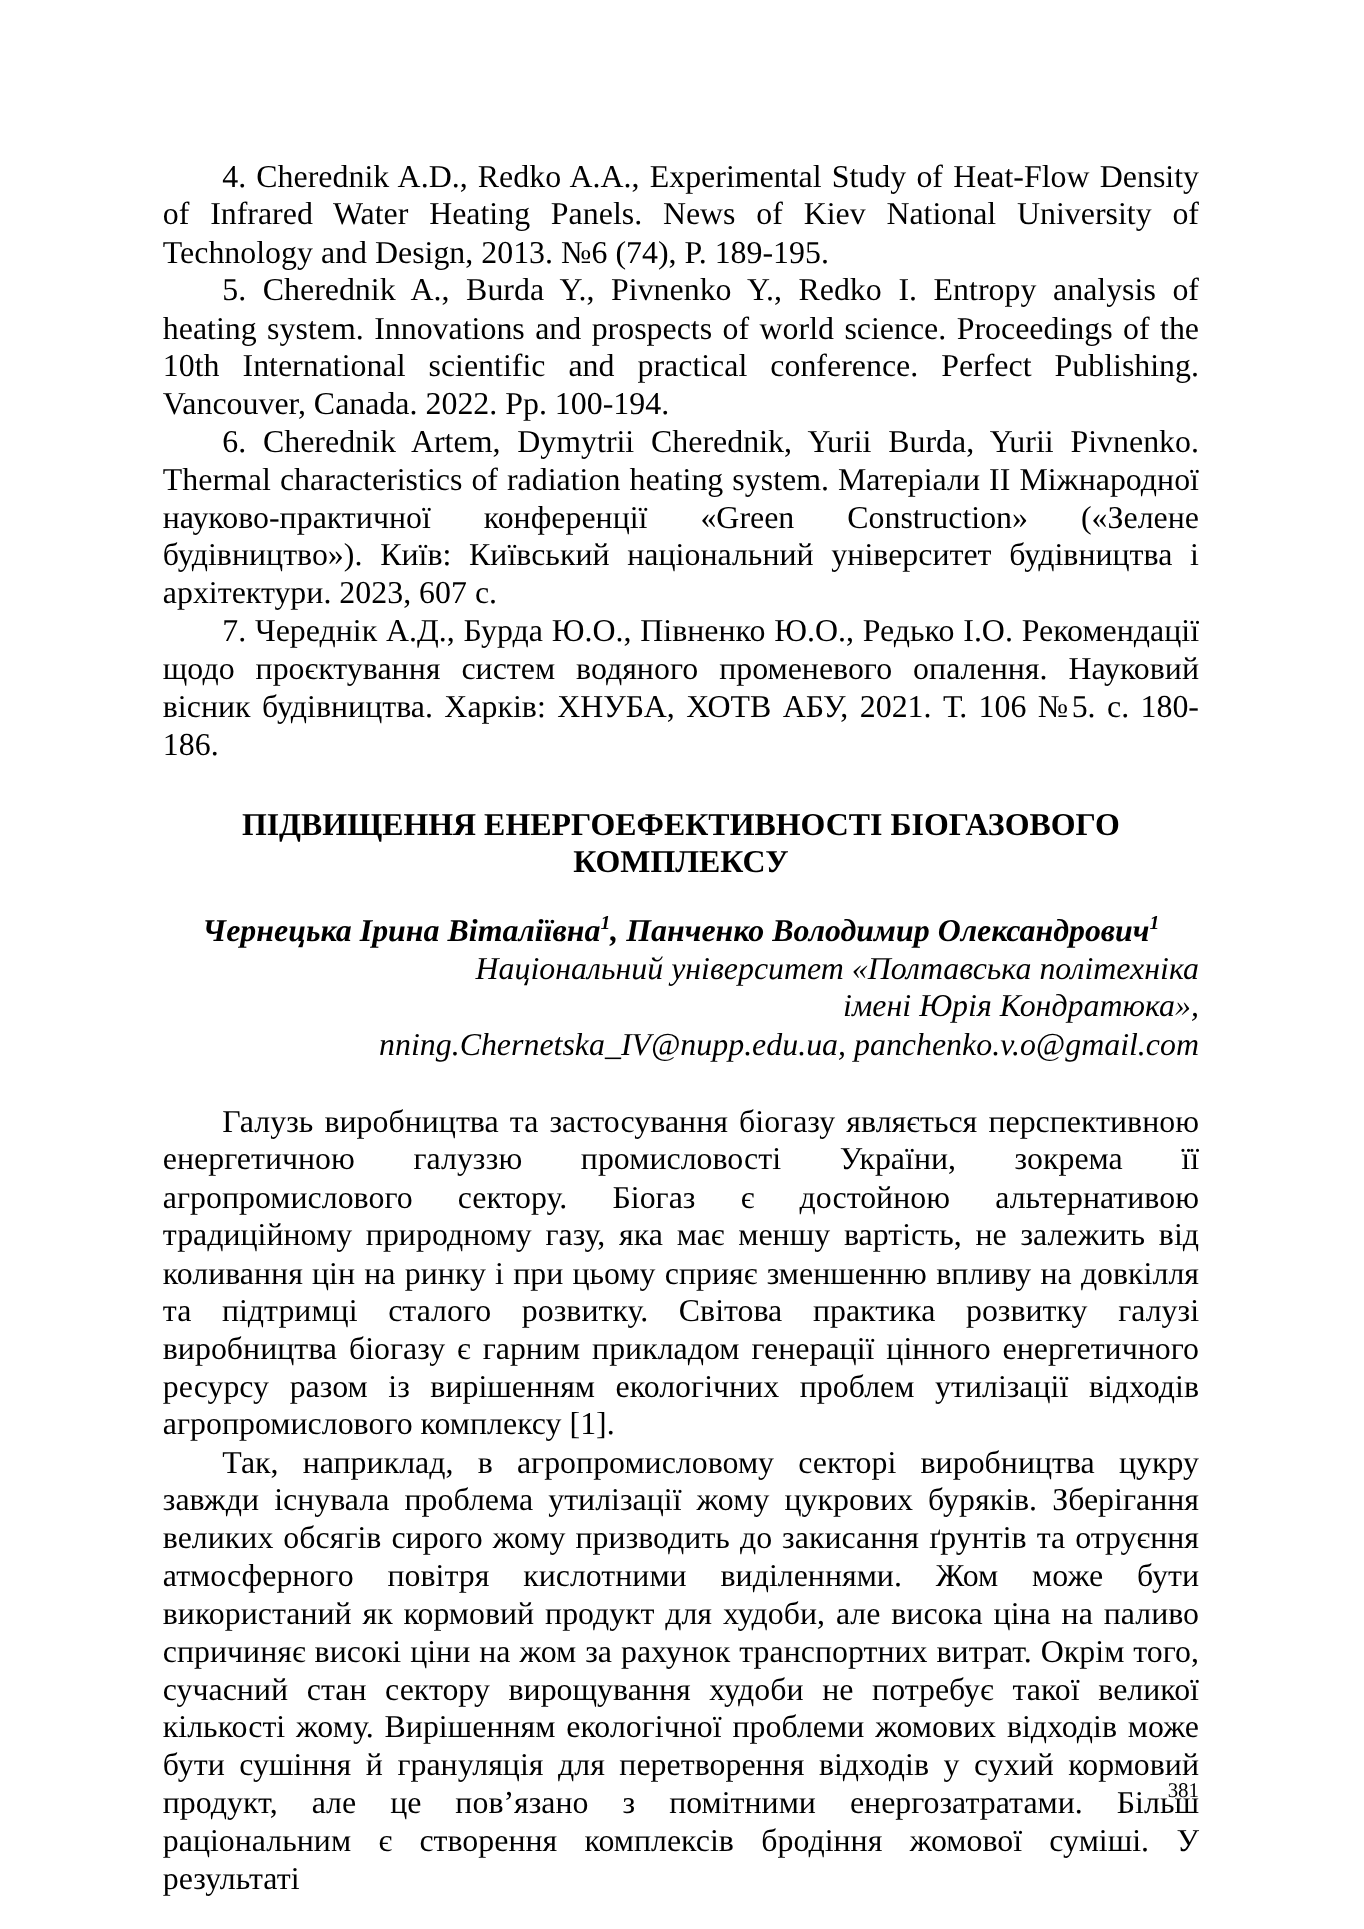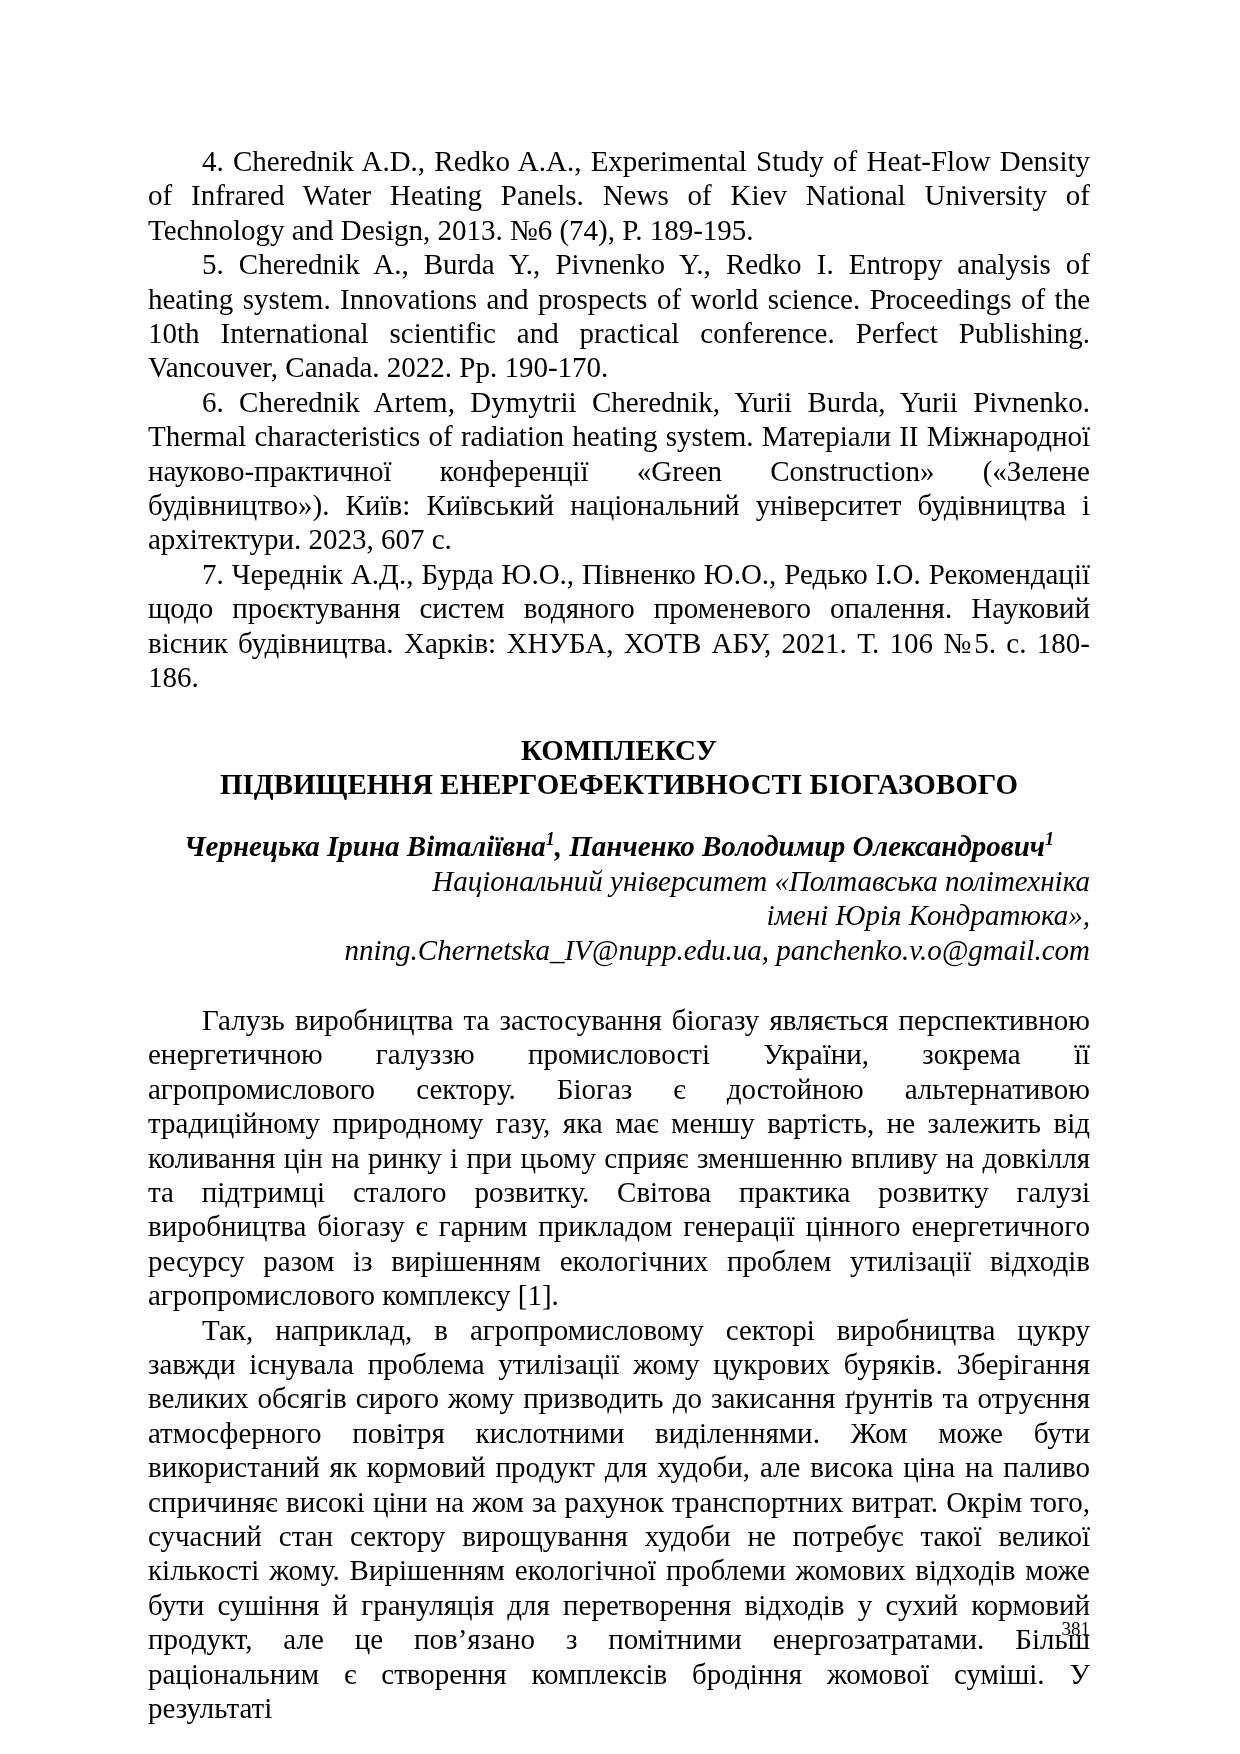--- a/index.html
+++ b/index.html
@@ -53,27 +53,27 @@
     line-height: 34px;
   }
 </style>
 </head>
 <body>
 
 <div class="page">
   <div class="content">
 
     <p class="ref">4. Cherednik A.D., Redko A.A., Experimental Study of Heat-Flow Density of Infrared Water Heating Panels. News of Kiev National University of Technology and Design, 2013. №6 (74), P. 189-195.</p>
-    <p class="ref">5. Cherednik A., Burda Y., Pivnenko Y., Redko I. Entropy analysis of heating system. Innovations and prospects of world science. Proceedings of the 10th International scientific and practical conference. Perfect Publishing. Vancouver, Canada. 2022. Pp. 190-170.</p>
+    <p class="ref">5. Cherednik A., Burda Y., Pivnenko Y., Redko I. Entropy analysis of heating system. Innovations and prospects of world science. Proceedings of the 10th International scientific and practical conference. Perfect Publishing. Vancouver, Canada. 2022. Pp. 100-194.</p>
     <p class="ref">6. Cherednik Artem, Dymytrii Cherednik, Yurii Burda, Yurii Pivnenko. Thermal characteristics of radiation heating system. Матеріали ІІ Міжнародної науково-практичної конференції «Green Construction» («Зелене будівництво»). Київ: Київський національний університет будівництва і архітектури. 2023, 607 с.</p>
     <p class="ref">7. Череднік А.Д., Бурда Ю.О., Півненко Ю.О., Редько І.О. Рекомендації щодо проєктування систем водяного променевого опалення. Науковий вісник будівництва. Харків: ХНУБА, ХОТВ АБУ, 2021. Т. 106 №5. с. 180-186.</p>
 
     <div class="title-block">
+      <div>ПІДВИЩЕННЯ ЕНЕРГОЕФЕКТИВНОСТІ БІОГАЗОВОГО</div>
       <div>КОМПЛЕКСУ</div>
-      <div>ПІДВИЩЕННЯ ЕНЕРГОЕФЕКТИВНОСТІ БІОГАЗОВОГО</div>
     </div>
 
     <div class="authors-line">
       <span>Чернецька Ірина Віталіївна</span><sup>1</sup><span>, </span><span>Панченко Володимир Олександрович</span><sup>1</sup>
     </div>
 
     <div class="affil-line">Національний університет «Полтавська політехніка</div>
     <div class="affil-line">імені Юрія Кондратюка»,</div>
     <div class="affil-line">nning.Chernetska_IV@nupp.edu.ua, panchenko.v.o@gmail.com</div>
 

